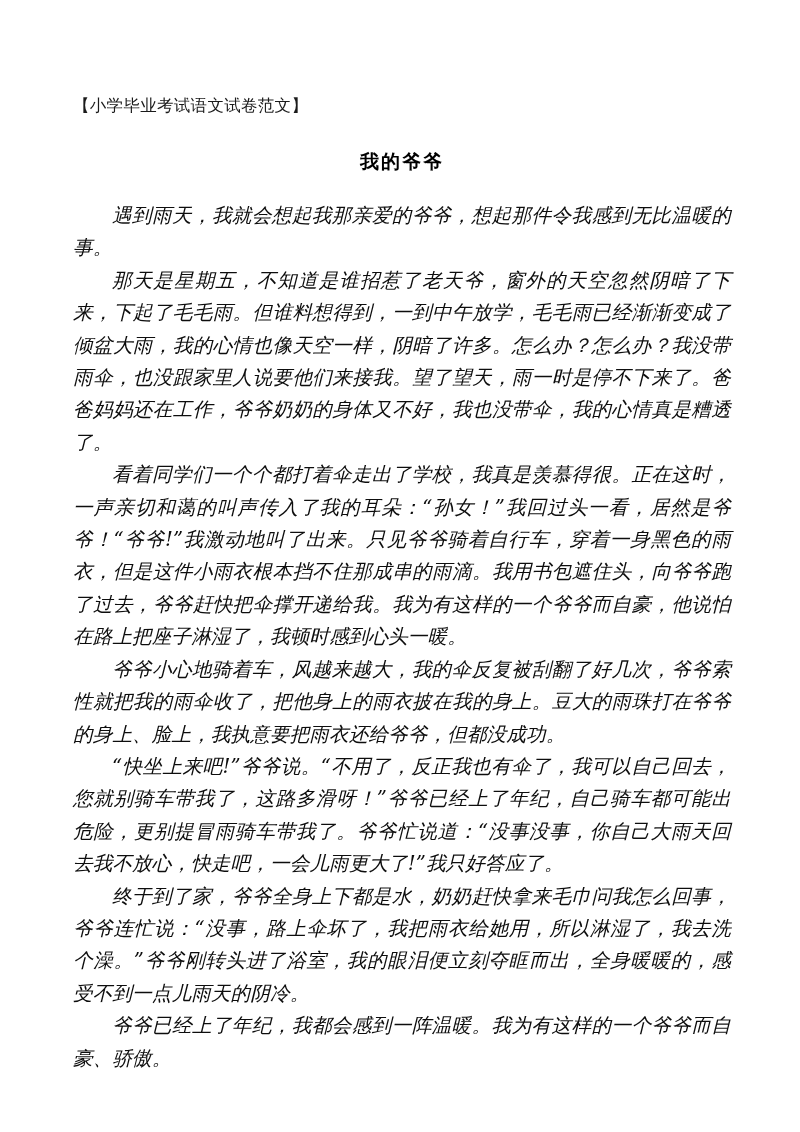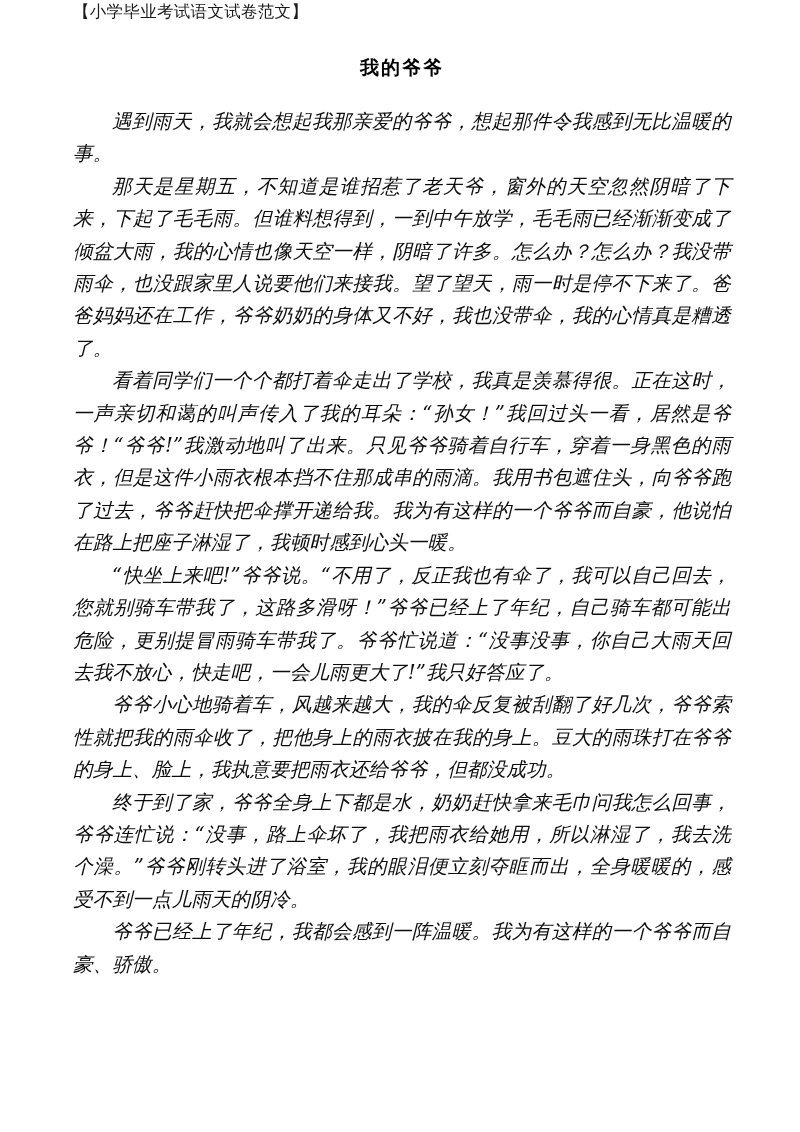--- a/index.html
+++ b/index.html
@@ -25,20 +25,21 @@
   }
 
   .page-body {
     position: absolute;
     left: 73px;
     top: 0;
     width: 658px;
   }
 
   .doc-header {
+    margin-top: 94px;
     font-family: "DejaVu Serif", "Liberation Serif", serif;
     font-size: 16.5px;
     line-height: 24px;
     color: #1a1a1a;
     letter-spacing: 0.3px;
     white-space: nowrap;
   }
 
   .doc-title {
     margin-top: 28px;
@@ -82,20 +83,20 @@
   <div class="page-body">
 
     <div class="doc-header">【小学毕业考试语文试卷范文】</div>
 
     <h1 class="doc-title">我的爷爷</h1>
 
     <div class="article">
       <p class="para">遇到雨天，我就会想起我那亲爱的爷爷，想起那件令我感到无比温暖的事。</p>
       <p class="para">那天是星期五，不知道是谁招惹了老天爷，窗外的天空忽然阴暗了下来，下起了毛毛雨。但谁料想得到，一到中午放学，毛毛雨已经渐渐变成了倾盆大雨，我的心情也像天空一样，阴暗了许多。怎么办？怎么办？我没带雨伞，也没跟家里人说要他们来接我。望了望天，雨一时是停不下来了。爸爸妈妈还在工作，爷爷奶奶的身体又不好，我也没带伞，我的心情真是糟透了。</p>
       <p class="para">看着同学们一个个都打着伞走出了学校，我真是羡慕得很。正在这时，一声亲切和蔼的叫声传入了我的耳朵：“孙女！”我回过头一看，居然是爷爷！“爷爷!”我激动地叫了出来。只见爷爷骑着自行车，穿着一身黑色的雨衣，但是这件小雨衣根本挡不住那成串的雨滴。我用书包遮住头，向爷爷跑了过去，爷爷赶快把伞撑开递给我。我为有这样的一个爷爷而自豪，他说怕在路上把座子淋湿了，我顿时感到心头一暖。</p>
+      <p class="para">爷爷小心地骑着车，风越来越大，我的伞反复被刮翻了好几次，爷爷索性就把我的雨伞收了，把他身上的雨衣披在我的身上。豆大的雨珠打在爷爷的身上、脸上，我执意要把雨衣还给爷爷，但都没成功。</p>
       <p class="para">“快坐上来吧!”爷爷说。“不用了，反正我也有伞了，我可以自己回去，您就别骑车带我了，这路多滑呀！”爷爷已经上了年纪，自己骑车都可能出危险，更别提冒雨骑车带我了。爷爷忙说道：“没事没事，你自己大雨天回去我不放心，快走吧，一会儿雨更大了!”我只好答应了。</p>
-      <p class="para">爷爷小心地骑着车，风越来越大，我的伞反复被刮翻了好几次，爷爷索性就把我的雨伞收了，把他身上的雨衣披在我的身上。豆大的雨珠打在爷爷的身上、脸上，我执意要把雨衣还给爷爷，但都没成功。</p>
       <p class="para">终于到了家，爷爷全身上下都是水，奶奶赶快拿来毛巾问我怎么回事，爷爷连忙说：“没事，路上伞坏了，我把雨衣给她用，所以淋湿了，我去洗个澡。”爷爷刚转头进了浴室，我的眼泪便立刻夺眶而出，全身暖暖的，感受不到一点儿雨天的阴冷。</p>
       <p class="para">爷爷已经上了年纪，我都会感到一阵温暖。我为有这样的一个爷爷而自豪、骄傲。</p>
     </div>
 
   </div>
 </div>
 
 </body></html>

